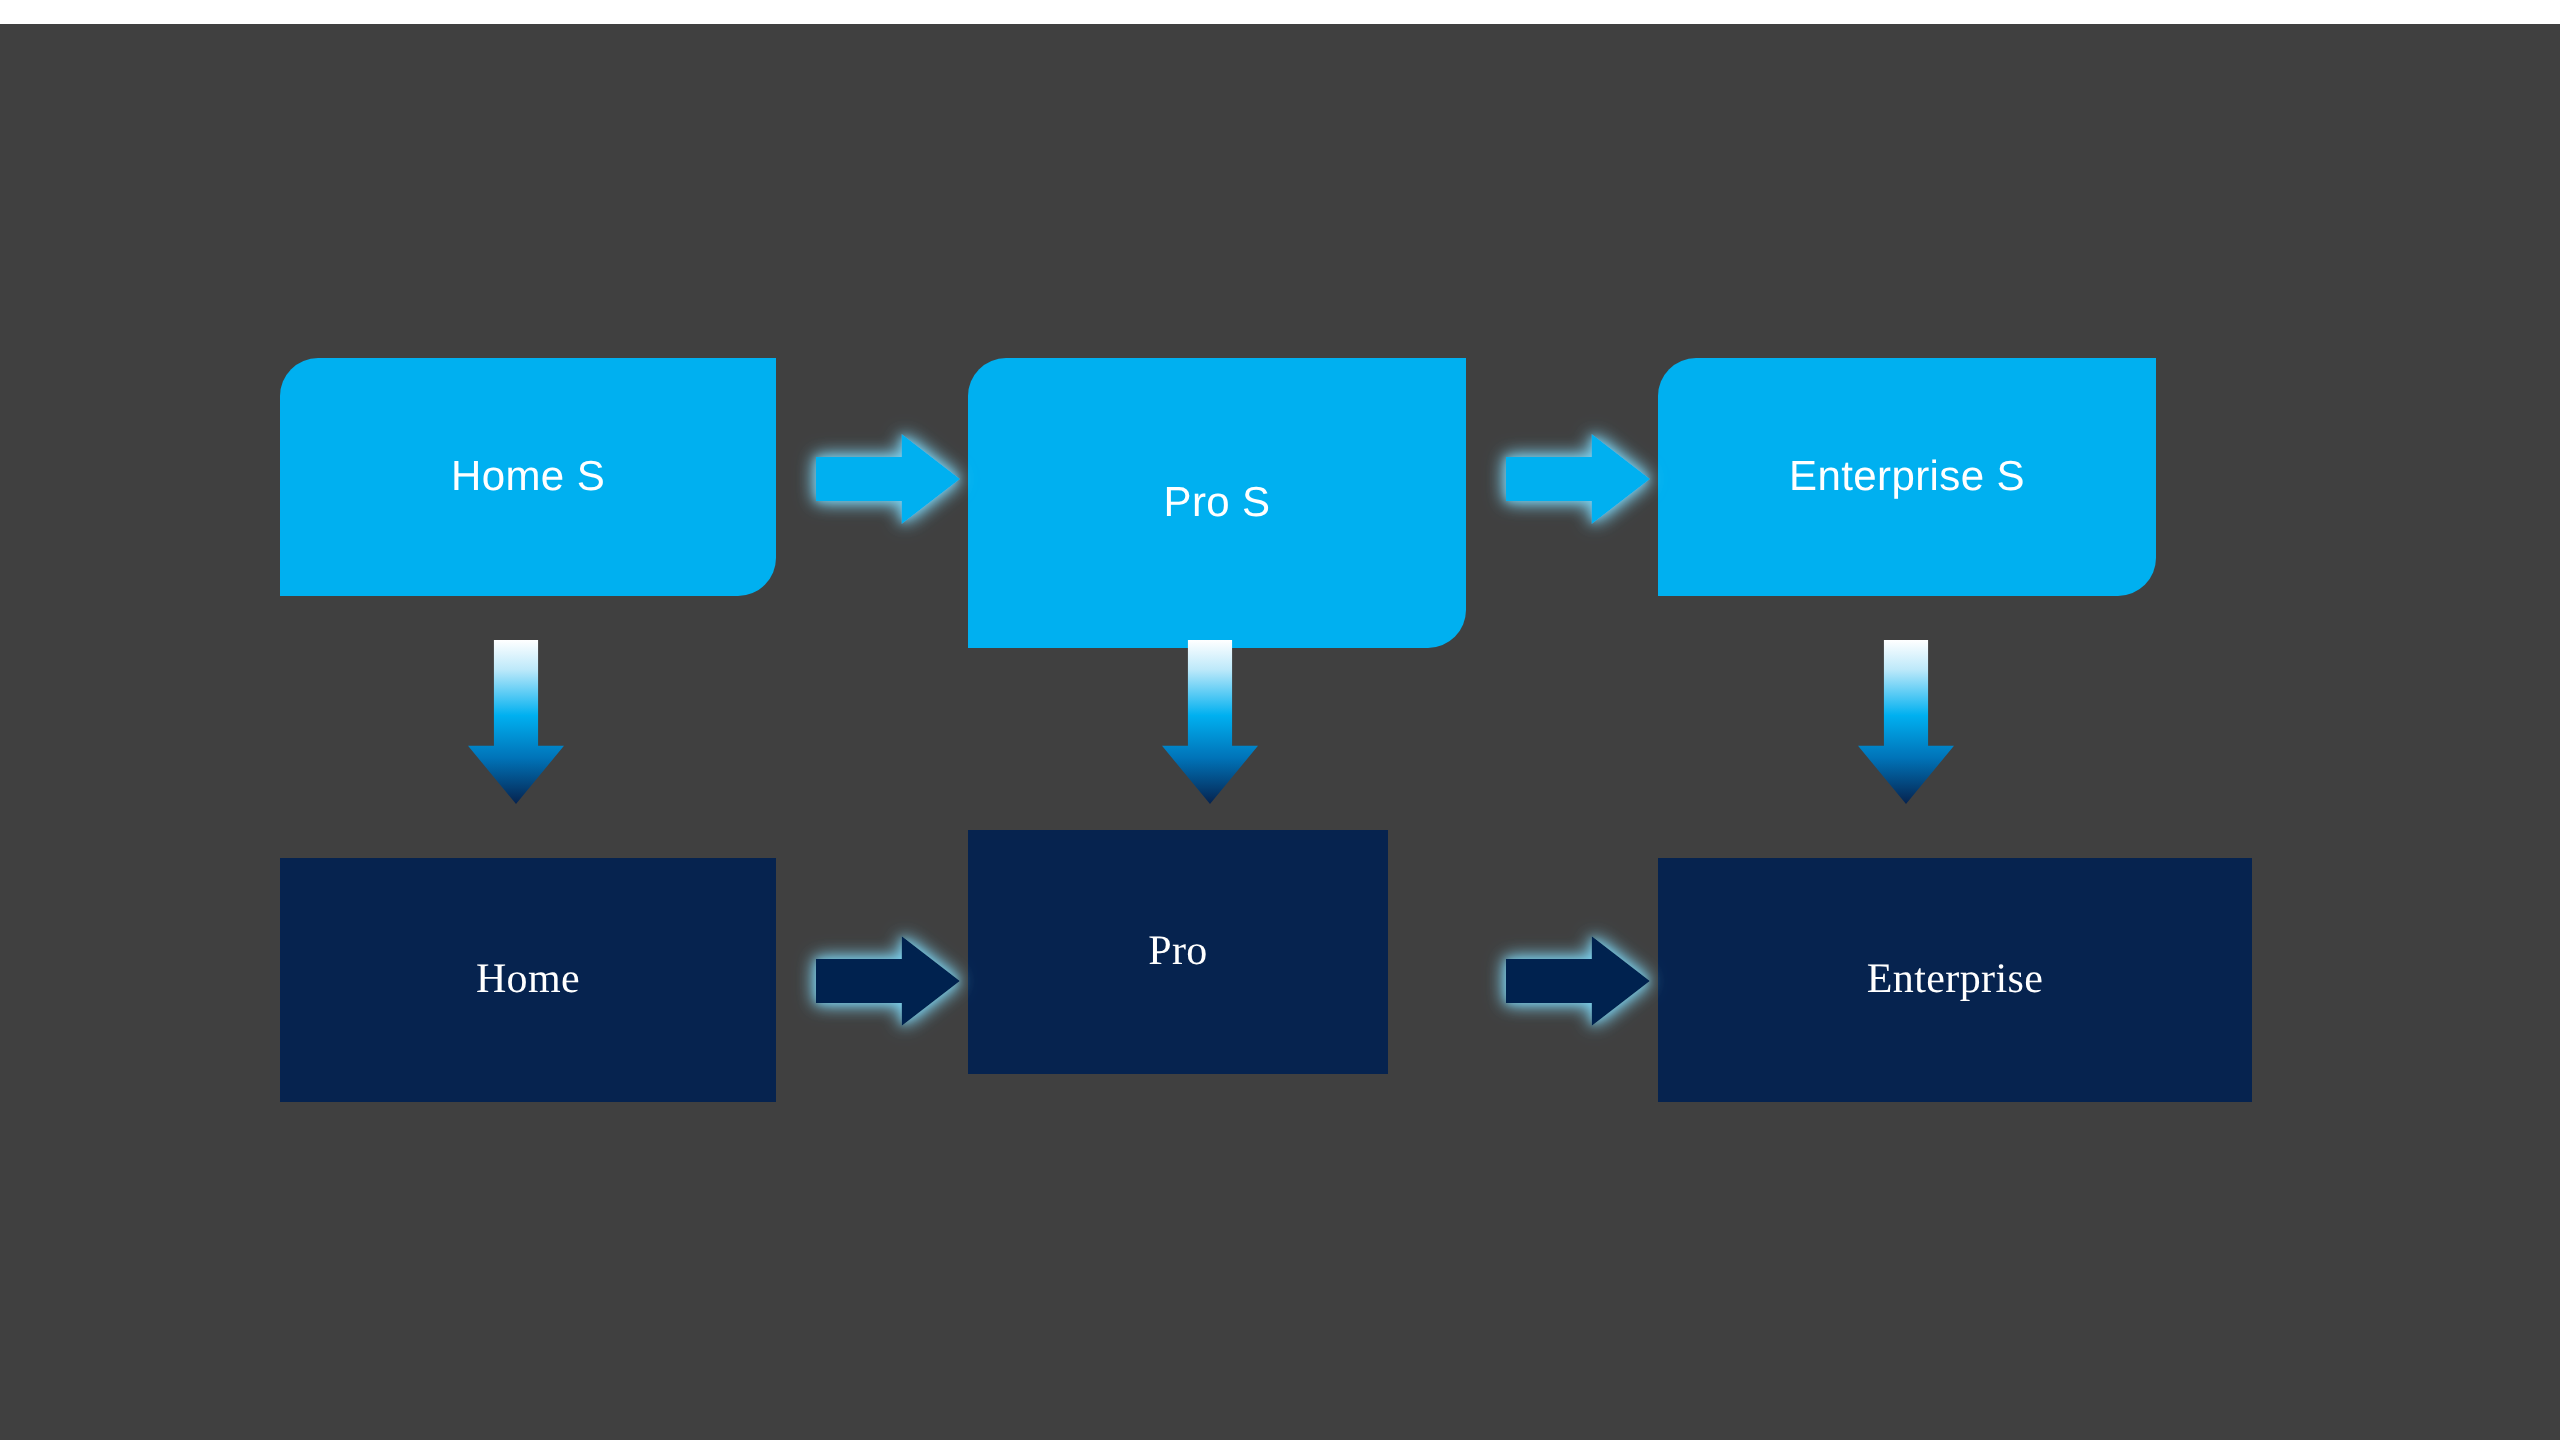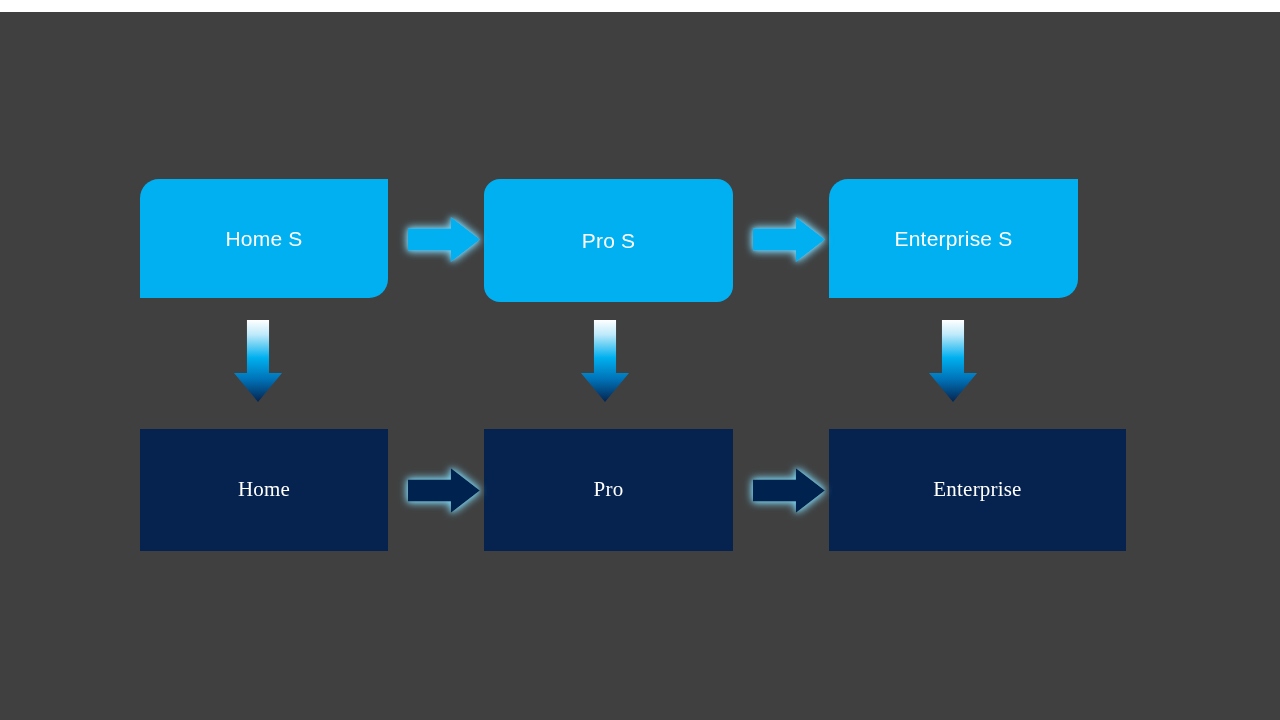--- a/index.html
+++ b/index.html
@@ -66,21 +66,21 @@
     overflow: visible;
   }
 </style>
 </head>
 <body>
 
 <div id="canvas">
     <div class="node node--top" style="left: 140px; top: 167px; width: 248px; height: 119px;">
       <span class="node-label">Home S</span>
     </div>
-    <div class="node node--top" style="left: 484px; top: 167px; width: 249px; height: 123px; border-radius: 16px;">
+    <div class="node node--top" style="left: 484px; top: 167px; width: 249px; height: 145px;">
       <span class="node-label">Pro S</span>
     </div>
     <div class="node node--top" style="left: 829px; top: 167px; width: 249px; height: 119px;">
       <span class="node-label">Enterprise S</span>
     </div>
     <div class="arrow" style="left: 408px; top: 205px; width: 72px; height: 45px;">
       <svg width="72" height="45" viewBox="0 0 72 45">
         <defs>
           <filter id="g0" x="-60%" y="-60%" width="220%" height="220%">
             <feDropShadow dx="0" dy="0" stdDeviation="4.5" flood-color="#7FD8F7" flood-opacity="0.95"></feDropShadow>
@@ -97,21 +97,21 @@
             <feDropShadow dx="0" dy="0" stdDeviation="4.5" flood-color="#7FD8F7" flood-opacity="0.95"></feDropShadow>
             <feDropShadow dx="0" dy="0" stdDeviation="2" flood-color="#7FD8F7" flood-opacity="0.7"></feDropShadow>
           </filter>
         </defs>
         <polygon points="0.00,11.47 42.84,11.47 42.84,0.00 72.00,22.50 42.84,45.00 42.84,33.52 0.00,33.52" fill="#00B0F0" filter="url(#g1)"></polygon>
       </svg>
     </div>
     <div class="node node--bottom" style="left: 140px; top: 417px; width: 248px; height: 122px;">
       <span class="node-label">Home</span>
     </div>
-    <div class="node node--bottom" style="left: 484px; top: 417px; width: 249px; height: 122px;">
+    <div class="node node--bottom" style="left: 484px; top: 403px; width: 210px; height: 122px;">
       <span class="node-label">Pro</span>
     </div>
     <div class="node node--bottom" style="left: 829px; top: 417px; width: 297px; height: 122px;">
       <span class="node-label">Enterprise</span>
     </div>
     <div class="arrow" style="left: 408px; top: 456px; width: 72px; height: 45px;">
       <svg width="72" height="45" viewBox="0 0 72 45">
         <defs>
           <filter id="g2" x="-60%" y="-60%" width="220%" height="220%">
             <feDropShadow dx="0" dy="0" stdDeviation="4.5" flood-color="#7FD8F7" flood-opacity="0.95"></feDropShadow>

